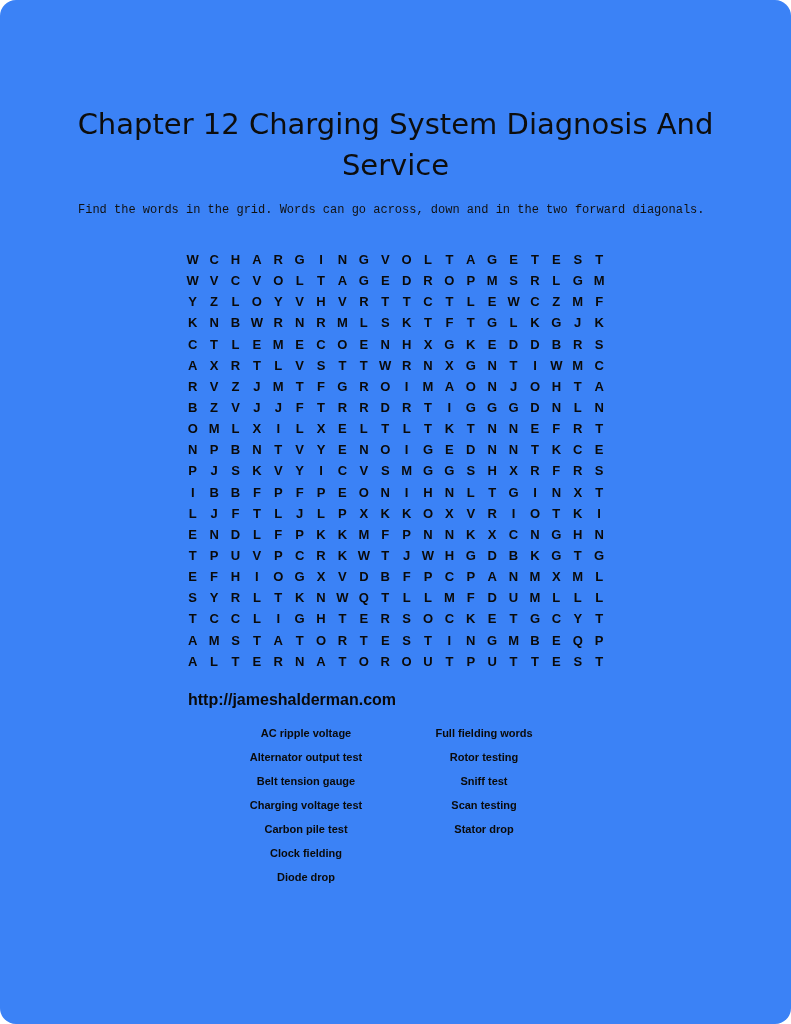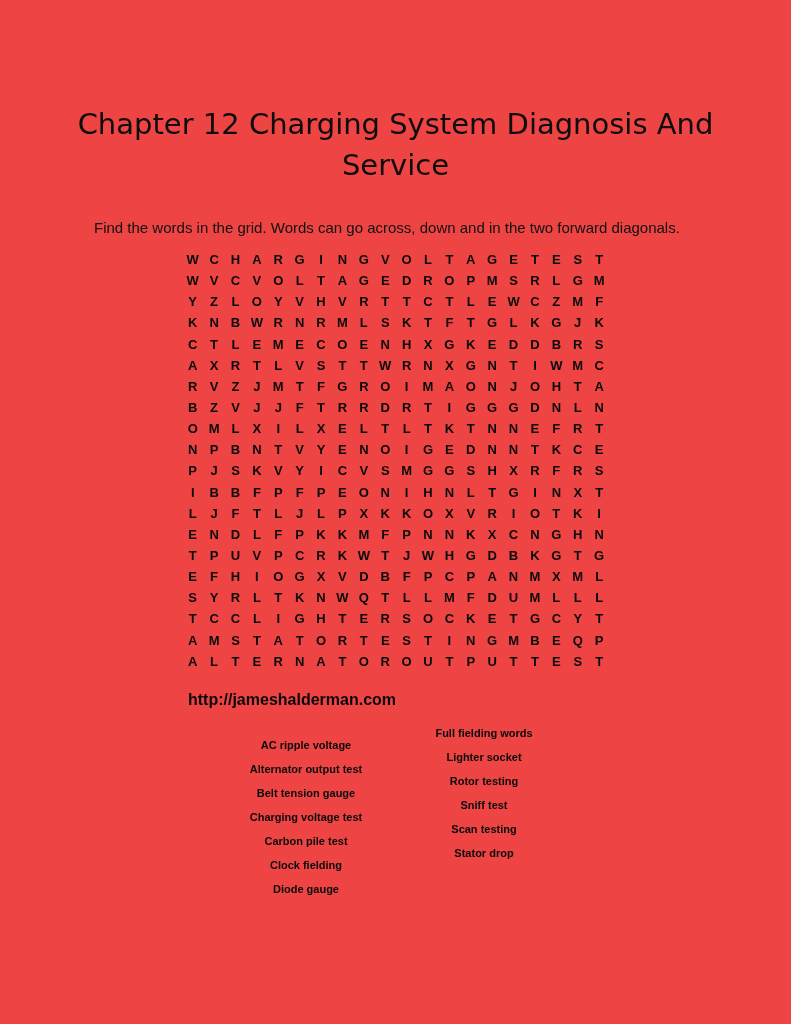--- a/index.html
+++ b/index.html
@@ -4,46 +4,47 @@
 <style>
   html, body {
     margin: 0;
     padding: 0;
     background: #ffffff;
   }
   .page {
     position: relative;
     width: 791px;
     height: 1024px;
-    background: #ef4444;
+    background: #3b82f6;
     color: #000000;
     overflow: hidden;
+    border-radius: 16px;
   }
   .title {
     position: absolute;
     top: 104px;
     left: 0;
     width: 791px;
     text-align: center;
     font-family: "DejaVu Sans", sans-serif;
     font-size: 29px;
     line-height: 41px;
     font-weight: 500;
     color: #0d0d0d;
   }
   .title-line {
     white-space: nowrap;
   }
   .instructions {
     position: absolute;
     left: 78px;
     top: 203px;
-    margin: 16px;
-    font-family: Liberation Sans, sans-serif;
-    font-size: 15px;
+    margin: 0;
+    font-family: Liberation Mono, monospace;
+    font-size: 12px;
     color: #111111;
   }
   .grid {
     position: absolute;
     left: 182px;
     top: 249px;
     display: grid;
     grid-template-columns: repeat(20, 21.4px);
     grid-auto-rows: 21.15px;
     font-family: "Liberation Sans", sans-serif;
@@ -63,21 +64,21 @@
     font-family: "Liberation Sans", sans-serif;
     font-size: 16px;
     font-weight: bold;
     color: #0a0a0a;
   }
   .word-col {
     position: absolute;
     top: 721px;
     width: 212px;
   }
-  .word-col.left  { left: 200px; margin-top: 12px; }
+  .word-col.left  { left: 200px; }
   .word-col.right { left: 378px; }
   .word {
     height: 24px;
     line-height: 24px;
     text-align: center;
     font-family: "Liberation Sans", sans-serif;
     font-size: 11px;
     font-weight: bold;
     color: #0a0a0a;
     white-space: nowrap;
@@ -500,24 +501,23 @@
 
   <div class="source-url">http://jameshalderman.com</div>
 
   <div class="word-col left">
       <div class="word">AC ripple voltage</div>
       <div class="word">Alternator output test</div>
       <div class="word">Belt tension gauge</div>
       <div class="word">Charging voltage test</div>
       <div class="word">Carbon pile test</div>
       <div class="word">Clock fielding</div>
-      <div class="word">Diode gauge</div>
+      <div class="word">Diode drop</div>
     </div>
   <div class="word-col right">
       <div class="word">Full fielding words</div>
-      <div class="word">Lighter socket</div>
       <div class="word">Rotor testing</div>
       <div class="word">Sniff test</div>
       <div class="word">Scan testing</div>
       <div class="word">Stator drop</div>
     </div>
 
 </div>
 
 </body></html>

